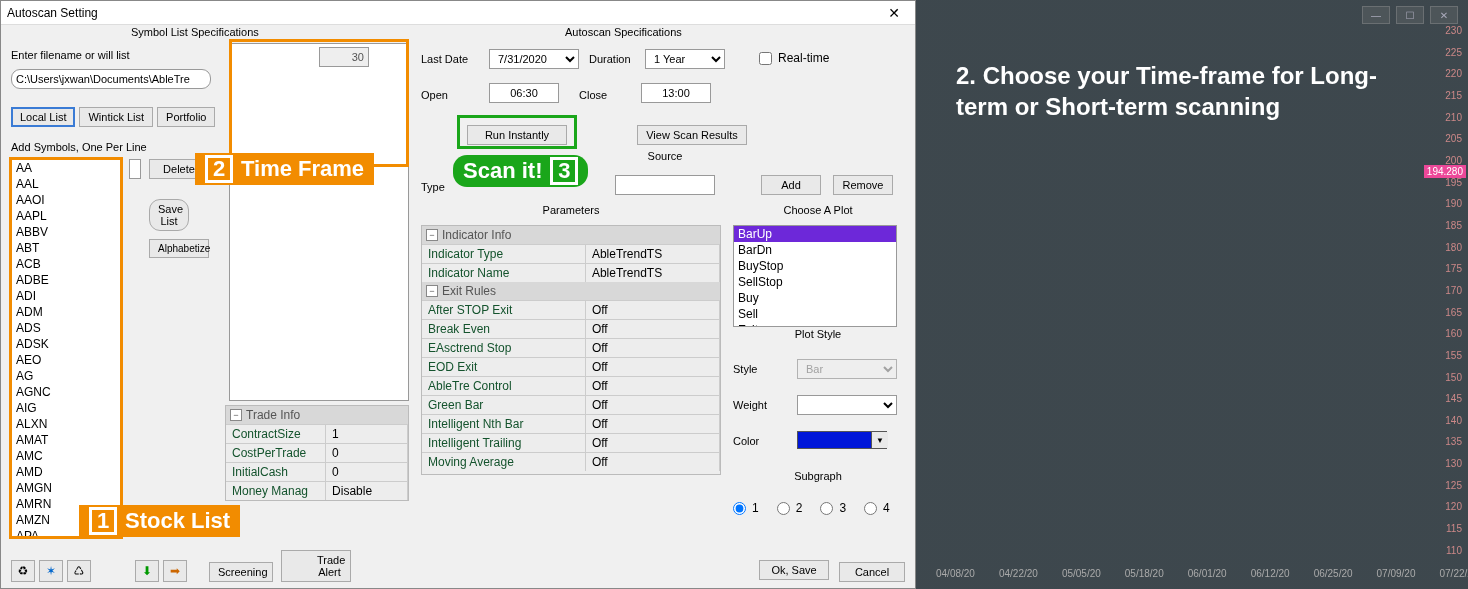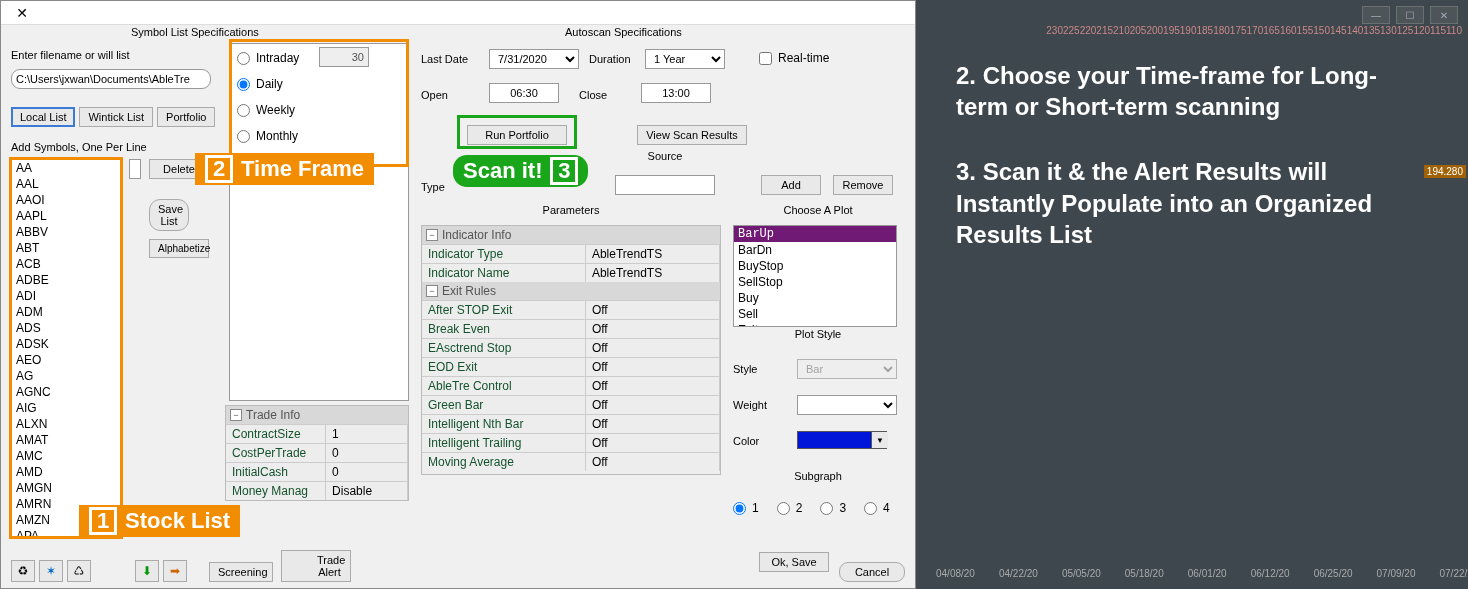--- a/index.html
+++ b/index.html
@@ -73,21 +73,21 @@
   text-align: center;
 }
 .btn.selected { border: 2px solid #3a7bd5; padding: 2px 7px; }
 .listbox {
   background: #fff;
   border: 1px solid #999;
   overflow-y: scroll;
   font-size: 12px;
 }
 .listbox .item { padding: 1px 4px; cursor: pointer; }
-.listbox .item.selected { background: #701a75; color: #fff; font-family: Liberation Mono, monospace; }
+.listbox .item.selected { background: #6d28d9; color: #fff; }
 .radio-row { display: flex; align-items: center; gap: 6px; font-size: 12px; }
 .prop-grid {
   background: #ededed;
   border: 1px solid #bbb;
   font-size: 12px;
 }
 .prop-grid .header {
   background: #d8d8d8;
   font-weight: normal;
   padding: 2px 4px;
@@ -179,21 +179,21 @@
   display: flex;
   gap: 24px;
   font-size: 10px;
   color: #aaa;
 }
 .chart-axis {
   position: absolute;
   right: 6px;
   top: 26px;
   display: flex;
-  flex-direction: row;
+  flex-direction: column;
   justify-content: space-between;
   height: 530px;
   font-size: 10px;
   color: #c88;
   text-align: right;
 }
 .chart-axis .tick { line-height: 1; }
 .instructions {
   position: absolute;
   left: 40px; top: 60px; right: 60px;
@@ -226,31 +226,32 @@
   display: inline-flex;
   align-items: center;
   justify-content: center;
   font-size: 12px;
   margin-right: 2px;
 }
 .price-badge {
   position: absolute;
   right: 2px;
   top: 165px;
-  background: #a16207;
+  background: #ec4899;
   color: #fff;
   font-size: 10px;
   padding: 1px 3px;
 }
 </style>
 </head>
 <body>
 
 <div class="dialog">
   <div class="titlebar">
+    <span class="title">Autoscan Setting</span>
     <span class="close">✕</span>
   </div>
   <div class="dlgbody">
 
     <div class="groupbox" style="left:6px; top:10px; width:410px; height:0; border:none;">
       <div class="legend" style="left:120px; transform:none;">Symbol List Specifications</div>
     </div>
     <div style="position:absolute; left:10px; top:24px;" class="label">Enter filename or will list</div>
     <input type="text" style="position: absolute; left: 10px; top: 44px; width: 200px; border-radius: 9px;" value="C:\Users\jxwan\Documents\AbleTre">
     <div style="position:absolute; left:10px; top:82px; display:flex; gap:4px;">
@@ -285,38 +286,20 @@
         <div class="item">AMRN</div>
         <div class="item">AMZN</div>
         <div class="item">APA</div>
       </div>
     <input type="text" style="position: absolute; left: 128px; top: 134px; width: 12px;">
     <div class="btn" style="position:absolute; left:148px; top:134px; width:60px;">Delete</div>
     <div class="btn" style="position:absolute; left:148px; top:174px; width:40px;border-radius:11px;">Save List</div>
     <div class="btn" style="position:absolute; left:148px; top:214px; width:60px; font-size:10px;">Alphabetize</div>
 
     <div style="position:absolute; left:228px; top:18px; width:180px; height:358px; background:#fff; border:1px solid #999;"></div>
-    <div style="position:absolute; left:236px; top:26px; display:flex; flex-direction:column; gap:12px;">
-      <label class="radio-row">
-          <input type="radio" name="tf" style="">
-          <span>Intraday</span>
-        </label>
-      <label class="radio-row">
-          <input type="radio" name="tf" checked="" style="">
-          <span>Daily</span>
-        </label>
-      <label class="radio-row">
-          <input type="radio" name="tf" style="">
-          <span>Weekly</span>
-        </label>
-      <label class="radio-row">
-          <input type="radio" name="tf" style="">
-          <span>Monthly</span>
-        </label>
-    </div>
     <input type="text" style="position: absolute; left: 318px; top: 22px; width: 50px; text-align: right; background: rgb(238, 238, 238);" disabled="" value="30">
 
     <div class="prop-grid" style="position:absolute; left:224px; top:380px; width:184px;">
       <div class="header">
           <span class="collapse-btn">−</span>
           <span>Trade Info</span>
         </div>
       <div id="tradeinfo-rows">
           <div class="row">
             <div class="cell name">ContractSize</div>
@@ -345,21 +328,21 @@
     <div style="position:absolute; left:588px; top:28px;" class="label">Duration</div>
     <select style="position:absolute; left:644px; top:24px; width:80px;"><option>1 Year</option></select>
     <label style="position:absolute; left:758px; top:26px;" class="radio-row">
         <input type="checkbox" style="">
         <span>Real-time</span>
       </label>
     <div style="position:absolute; left:420px; top:64px;" class="label">Open</div>
     <input type="text" style="position: absolute; left: 488px; top: 58px; width: 70px; text-align: center;" value="06:30">
     <div style="position:absolute; left:578px; top:64px;" class="label">Close</div>
     <input type="text" style="position: absolute; left: 640px; top: 58px; width: 70px; text-align: center;" value="13:00">
-    <div class="btn" style="position:absolute; left:466px; top:100px; width:100px;">Run Portfolio</div>
+    <div class="btn" style="position:absolute; left:466px; top:100px; width:100px;">Run Instantly</div>
     <div class="btn" style="position:absolute; left:636px; top:100px; width:110px;">View Scan Results</div>
 
     <div class="groupbox" style="left:614px; top:134px; width:100px; height:0; border:none;">
       <div class="legend">Source</div>
     </div>
     <div style="position:absolute; left:420px; top:156px;" class="label">Type</div>
     <input type="text" style="position: absolute; left: 614px; top: 150px; width: 100px;">
     <div class="btn" style="position:absolute; left:760px; top:150px; width:60px;">Add</div>
     <div class="btn" style="position:absolute; left:832px; top:150px; width:60px;">Remove</div>
 
@@ -462,22 +445,22 @@
       <div class="icon-btn">♻</div>
       <div class="icon-btn" style="color:#06c;">✶</div>
       <div class="icon-btn">♺</div>
     </div>
     <div style="position:absolute; left:134px; bottom:6px; display:flex; gap:2px;">
       <div class="icon-btn" style="color:#090;">⬇</div>
       <div class="icon-btn" style="color:#c60;">➡</div>
     </div>
     <div class="btn" style="position:absolute; left:208px; bottom:6px; width:64px;">Screening</div>
     <div class="btn" style="position:absolute; left:280px; bottom:6px; width:70px;padding-left:35px;">Trade Alert</div>
-    <div class="btn" style="position:absolute; right:86px; bottom:16px; width:70px;">Ok, Save</div>
-    <div class="btn" style="position:absolute; right:10px; bottom:6px; width:66px;border-radius:9px;">Cancel</div>
+    <div class="btn" style="position:absolute; right:86px; bottom:8px; width:70px;">Ok, Save</div>
+    <div class="btn" style="position:absolute; right:10px; bottom:6px; width:66px;">Cancel</div>
 
     <div class="annotate-box" style="left:8px; top:132px; width:114px; height:382px;"></div>
     <div class="annotate-box" style="left:228px; top:14px; width:180px; height:128px;"></div>
     <div class="annotate-box green" style="left:456px; top:90px; width:120px; height:34px;"></div>
 
     <div class="annotate" style="left:78px; top:480px;">
       <span class="num">1</span>
         <span>Stock List</span>
     </div>
     <div class="annotate" style="left:194px; top:128px;">
@@ -534,15 +517,14 @@
       <div>05/18/20</div>
       <div>06/01/20</div>
       <div>06/12/20</div>
       <div>06/25/20</div>
       <div>07/09/20</div>
       <div>07/22/20</div>
     </div>
 
   <div class="instructions">
     <div class="step">2.  Choose your Time-frame for Long-term or Short-term scanning</div>
-    <div class="step">3.  Scan it &amp; the Alert Results will Instantly Populate into an Organized Results List</div>
   </div>
 </div>
 
 </body></html>

